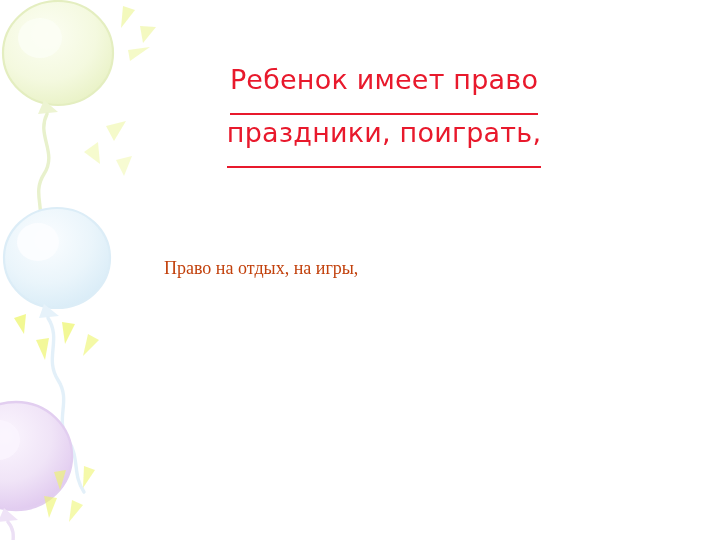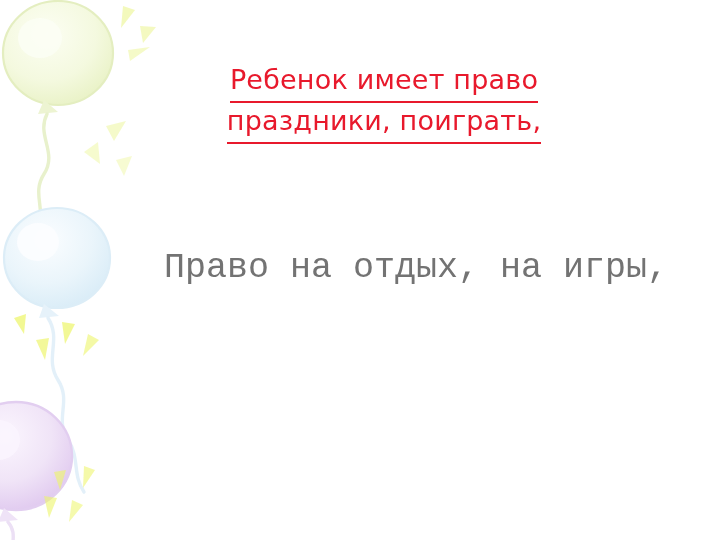--- a/index.html
+++ b/index.html
@@ -38,34 +38,34 @@
     font-family: "DejaVu Sans", sans-serif;
     font-size: 27px;
     font-weight: 400;
     letter-spacing: 0.2px;
     line-height: 36px;
     white-space: nowrap;
   }
   .title-line > span {
     display: inline-block;
     border-bottom: 2.5px solid #e8192c;
-    padding-bottom: 3px;
+    padding-bottom: 15px;
   }
 
   
   #body-block {
     position: absolute;
     left: 112px;
     top: 248px;
     width: 528px;
   }
   .body-para {
-    color: #737373;
-    font-family: Liberation Mono, monospace;
-    font-size: 35px;
+    color: #c2410c;
+    font-family: Liberation Serif, serif;
+    font-size: 18px;
     line-height: 40px;
     text-align: justify;
     margin: 0;
     white-space: nowrap;
   }
   .bline { display: block; }
   .bline.l1 { padding-left: 52px; }
   .bline.l2 { word-spacing: 11px; }
   .bline.l3 { word-spacing: 58px; }
   .bline.l4 { word-spacing: 0; }

